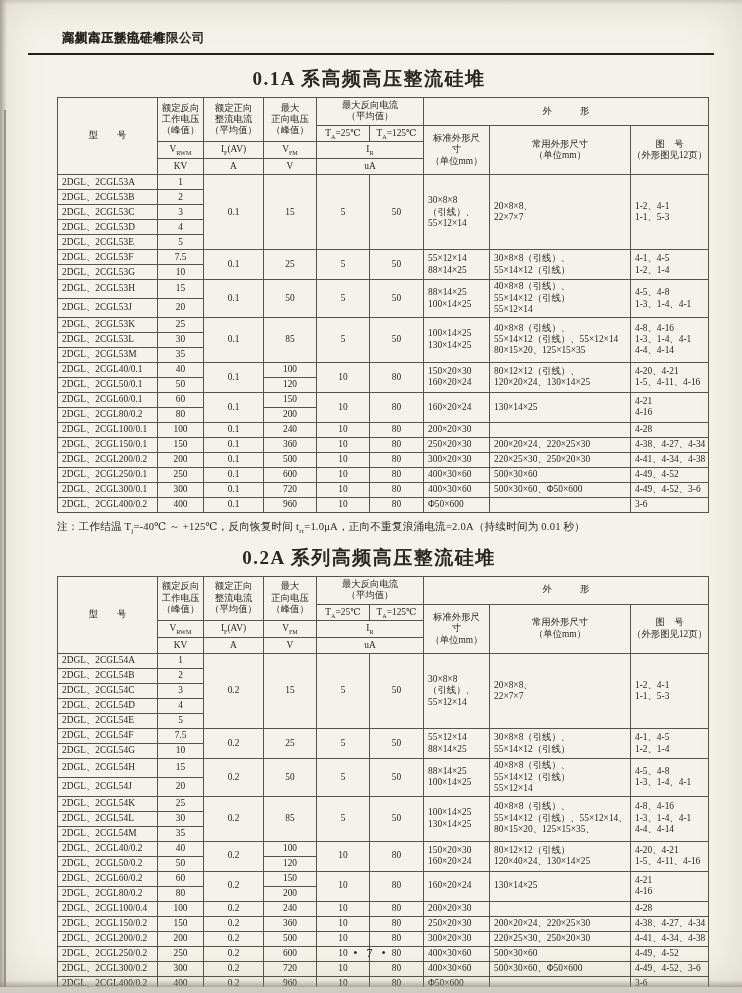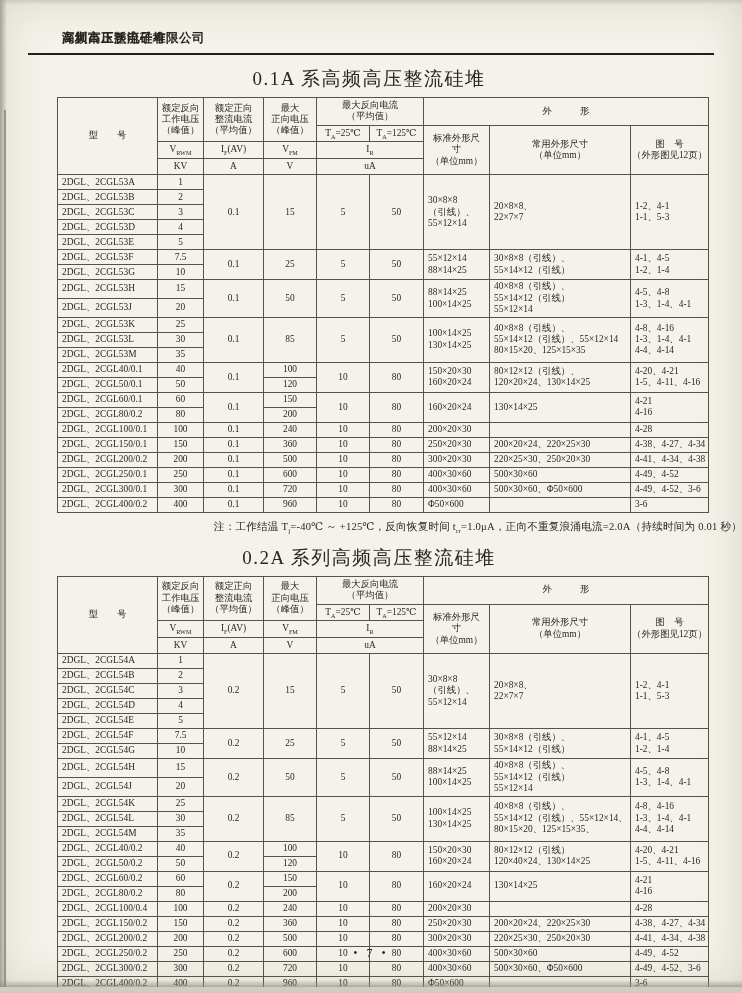--- a/index.html
+++ b/index.html
@@ -18,34 +18,34 @@
   .edge-top{position:absolute;left:0;right:0;top:0;height:5px;
     background:linear-gradient(180deg,#b5b0a6,rgba(181,176,166,0));opacity:.5;}
 
   .doc-header{position:relative;margin:30px 30px 0 62px;height:18px;
     font-size:12.5px;font-weight:bold;letter-spacing:.5px;}
   .dh-left{position:absolute;left:0;top:0;}
   .dh-center{position:absolute;left:0;right:90px;top:0;}
   .header-rule{margin:5px 28px 0 28px;border-bottom:2.2px solid #221f1a;
     box-shadow:0 2px 0 -1px rgba(34,31,26,.35);}
 
-  .title{text-align:center;font-size:19px;font-weight:normal;
+  .title{text-align:center;font-size:19px;font-weight:bold;
     letter-spacing:1.5px;margin:11px 4px 5px 0;}
 
   table{border-collapse:collapse;table-layout:fixed;width:651px;
     margin-left:57px;border:1.6px solid #37332b;background:transparent;}
   th,td{border:1px solid #57524a;font-size:9.4px;line-height:1.22;
     padding:1px 2px;text-align:center;vertical-align:middle;
     white-space:pre-line;overflow:hidden;color:#2a2722;}
   th{font-weight:normal;padding:2px 1px;text-align:center;}
   tbody td{height:12px;}
   td.al{text-align:left;padding-left:4px;}
   sub{font-size:.66em;line-height:0;}
 
-  .note{margin:7px 0 0 57px;font-size:10.6px;letter-spacing:.2px;text-align:right;}
+  .note{margin:7px 0 0 57px;font-size:10.6px;letter-spacing:.2px;}
   .footer{position:absolute;left:0;right:0;bottom:26px;text-align:center;
     font-size:12px;letter-spacing:3px;}
 </style>
 </head>
 <body>
 
 <div class="page">
   <div class="edge-top"></div>
   <div class="edge-left"></div>
   <div class="edge-left-line"></div>

